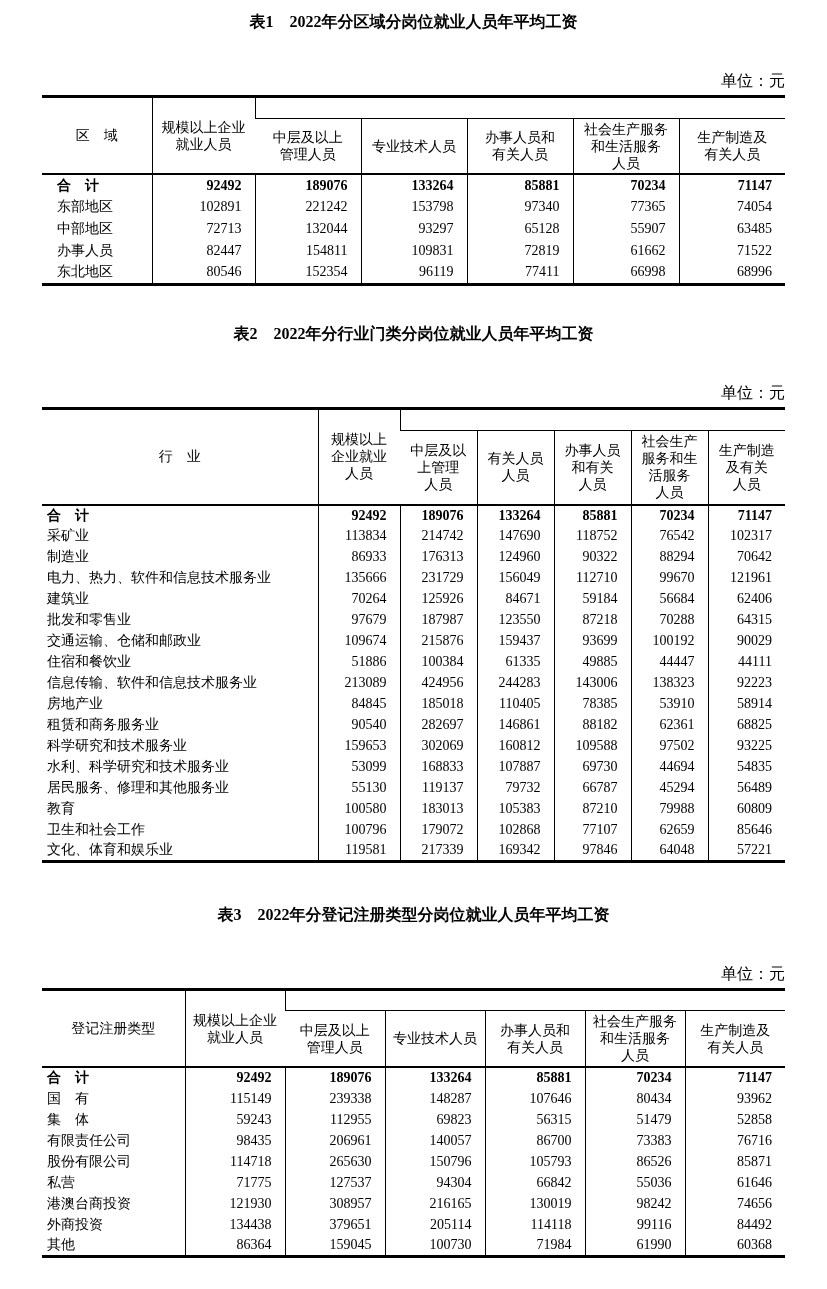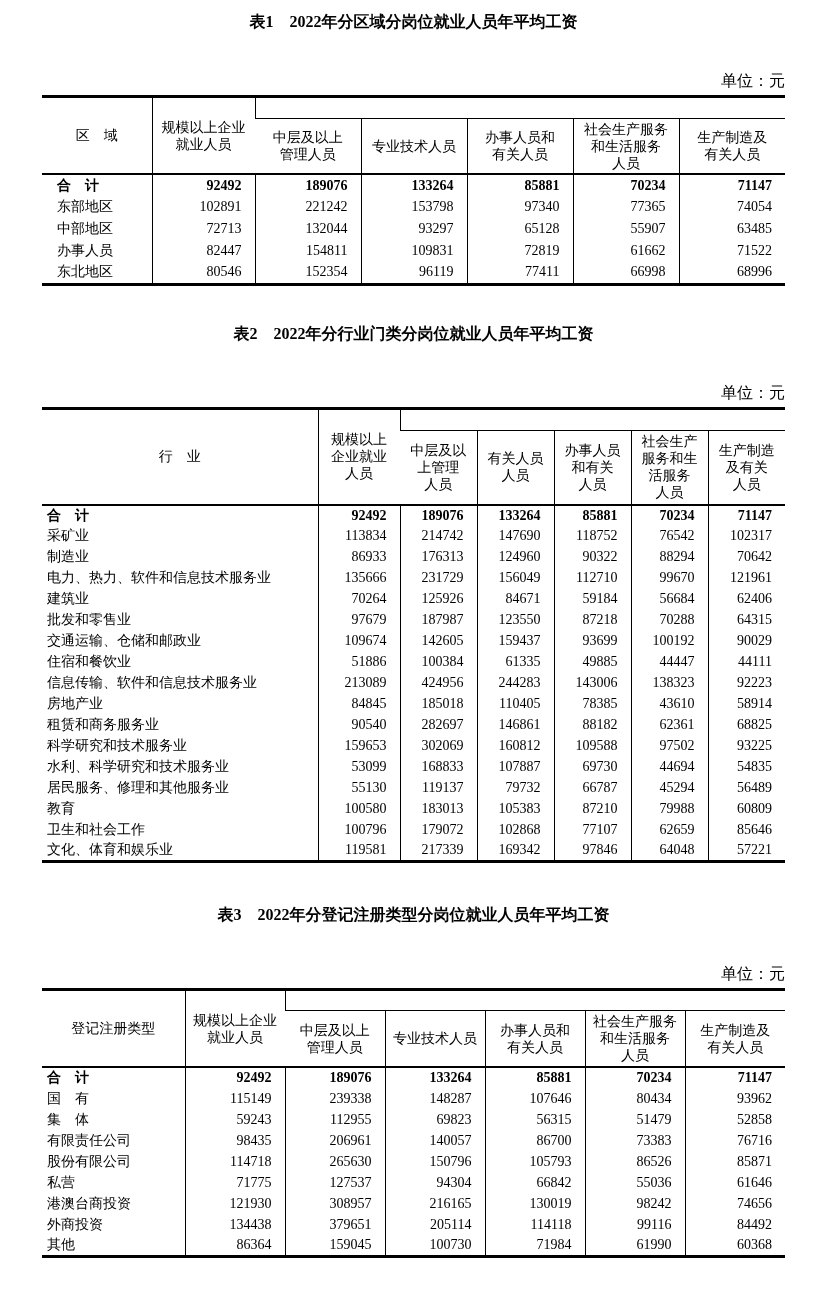--- a/index.html
+++ b/index.html
@@ -241,21 +241,21 @@
             <td class="num">97679</td>
             <td class="num">187987</td>
             <td class="num">123550</td>
             <td class="num">87218</td>
             <td class="num">70288</td>
             <td class="num">64315</td>
           </tr>
           <tr>
             <td class="label">交通运输、仓储和邮政业</td>
             <td class="num">109674</td>
-            <td class="num">142605</td>
+            <td class="num">215876</td>
             <td class="num">159437</td>
             <td class="num">93699</td>
             <td class="num">100192</td>
             <td class="num">90029</td>
           </tr>
           <tr>
             <td class="label">住宿和餐饮业</td>
             <td class="num">51886</td>
             <td class="num">100384</td>
             <td class="num">61335</td>
@@ -271,21 +271,21 @@
             <td class="num">143006</td>
             <td class="num">138323</td>
             <td class="num">92223</td>
           </tr>
           <tr>
             <td class="label">房地产业</td>
             <td class="num">84845</td>
             <td class="num">185018</td>
             <td class="num">110405</td>
             <td class="num">78385</td>
-            <td class="num">43610</td>
+            <td class="num">53910</td>
             <td class="num">58914</td>
           </tr>
           <tr>
             <td class="label">租赁和商务服务业</td>
             <td class="num">90540</td>
             <td class="num">282697</td>
             <td class="num">146861</td>
             <td class="num">88182</td>
             <td class="num">62361</td>
             <td class="num">68825</td>

